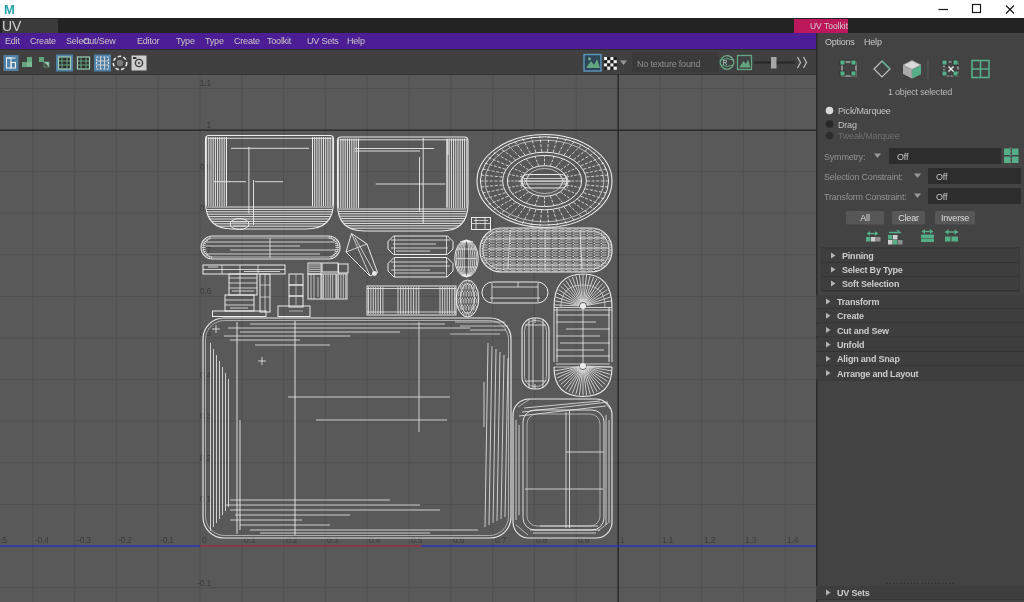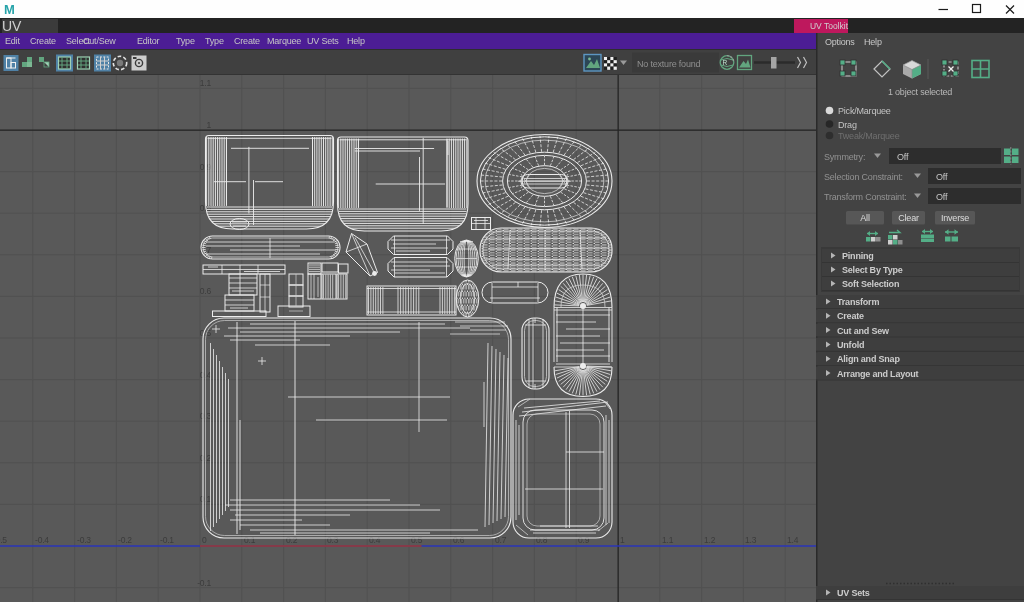--- a/index.html
+++ b/index.html
@@ -23,21 +23,21 @@
 </div>
 <div class="abs" style="left:0;top:33px;width:816px;height:16px;background:#4c1d95">
     <span class="abs txt" style="left:5px;top:0;line-height:16px">Edit</span>
     <span class="abs txt" style="left:30px;top:0;line-height:16px">Create</span>
     <span class="abs txt" style="left:66px;top:0;line-height:16px">Select</span>
     <span class="abs txt" style="left:83px;top:0;line-height:16px">Cut/Sew</span>
     <span class="abs txt" style="left:137px;top:0;line-height:16px">Editor</span>
     <span class="abs txt" style="left:176px;top:0;line-height:16px">Type</span>
     <span class="abs txt" style="left:205px;top:0;line-height:16px">Type</span>
     <span class="abs txt" style="left:234px;top:0;line-height:16px">Create</span>
-    <span class="abs txt" style="left:267px;top:0;line-height:16px">Marquee</span>
+    <span class="abs txt" style="left:267px;top:0;line-height:16px">Toolkit</span>
     <span class="abs txt" style="left:307px;top:0;line-height:16px">UV Sets</span>
     <span class="abs txt" style="left:347px;top:0;line-height:16px">Help</span>
   </div>
 <svg class="abs" style="left:0;top:49px" width="816" height="26">
     <rect width="816" height="26" fill="#404040"></rect>
     <rect x="0" y="0" width="816" height="1" fill="#2e2e2e"></rect>
     <rect x="0" y="25" width="816" height="1" fill="#333333"></rect>
     <rect x="3.5" y="6" width="15" height="16" fill="#4f81a6"></rect>
     <rect x="6.5" y="9" width="4.5" height="10" fill="none" stroke="#f0f0f0" stroke-width="1"></rect>
     <rect x="11" y="13.5" width="4.5" height="5.5" fill="none" stroke="#f0f0f0" stroke-width="1"></rect>

